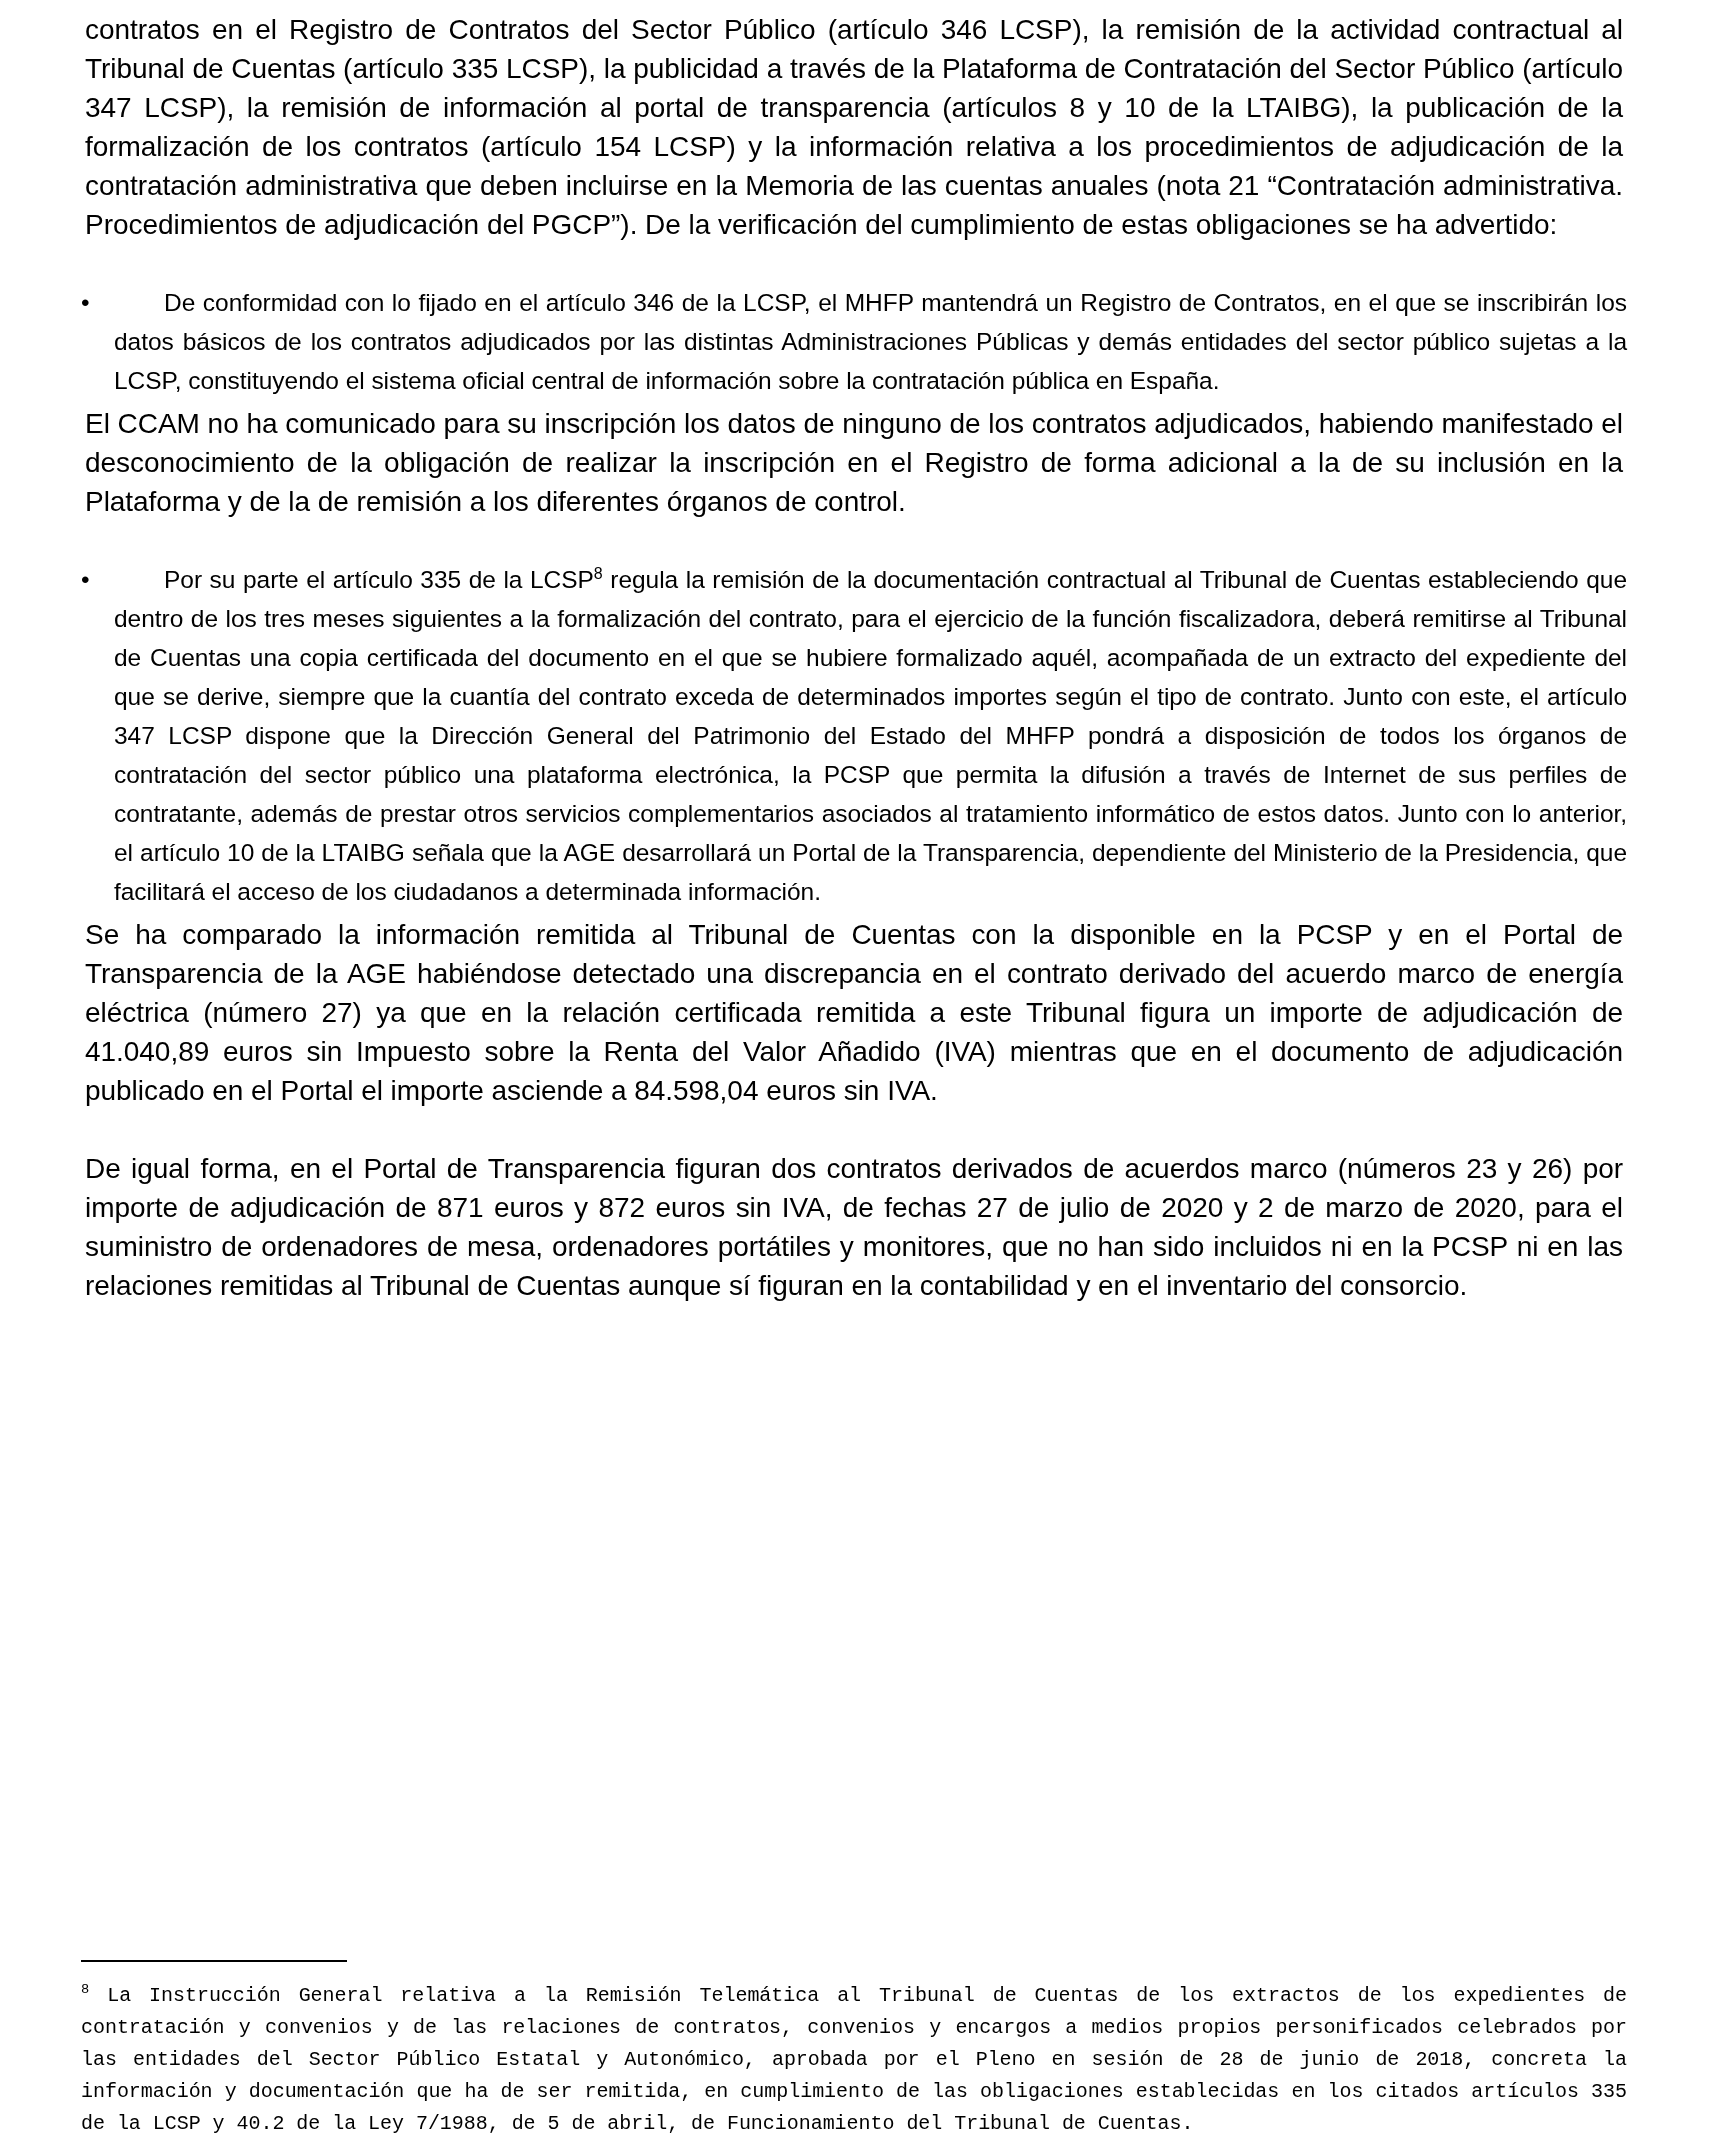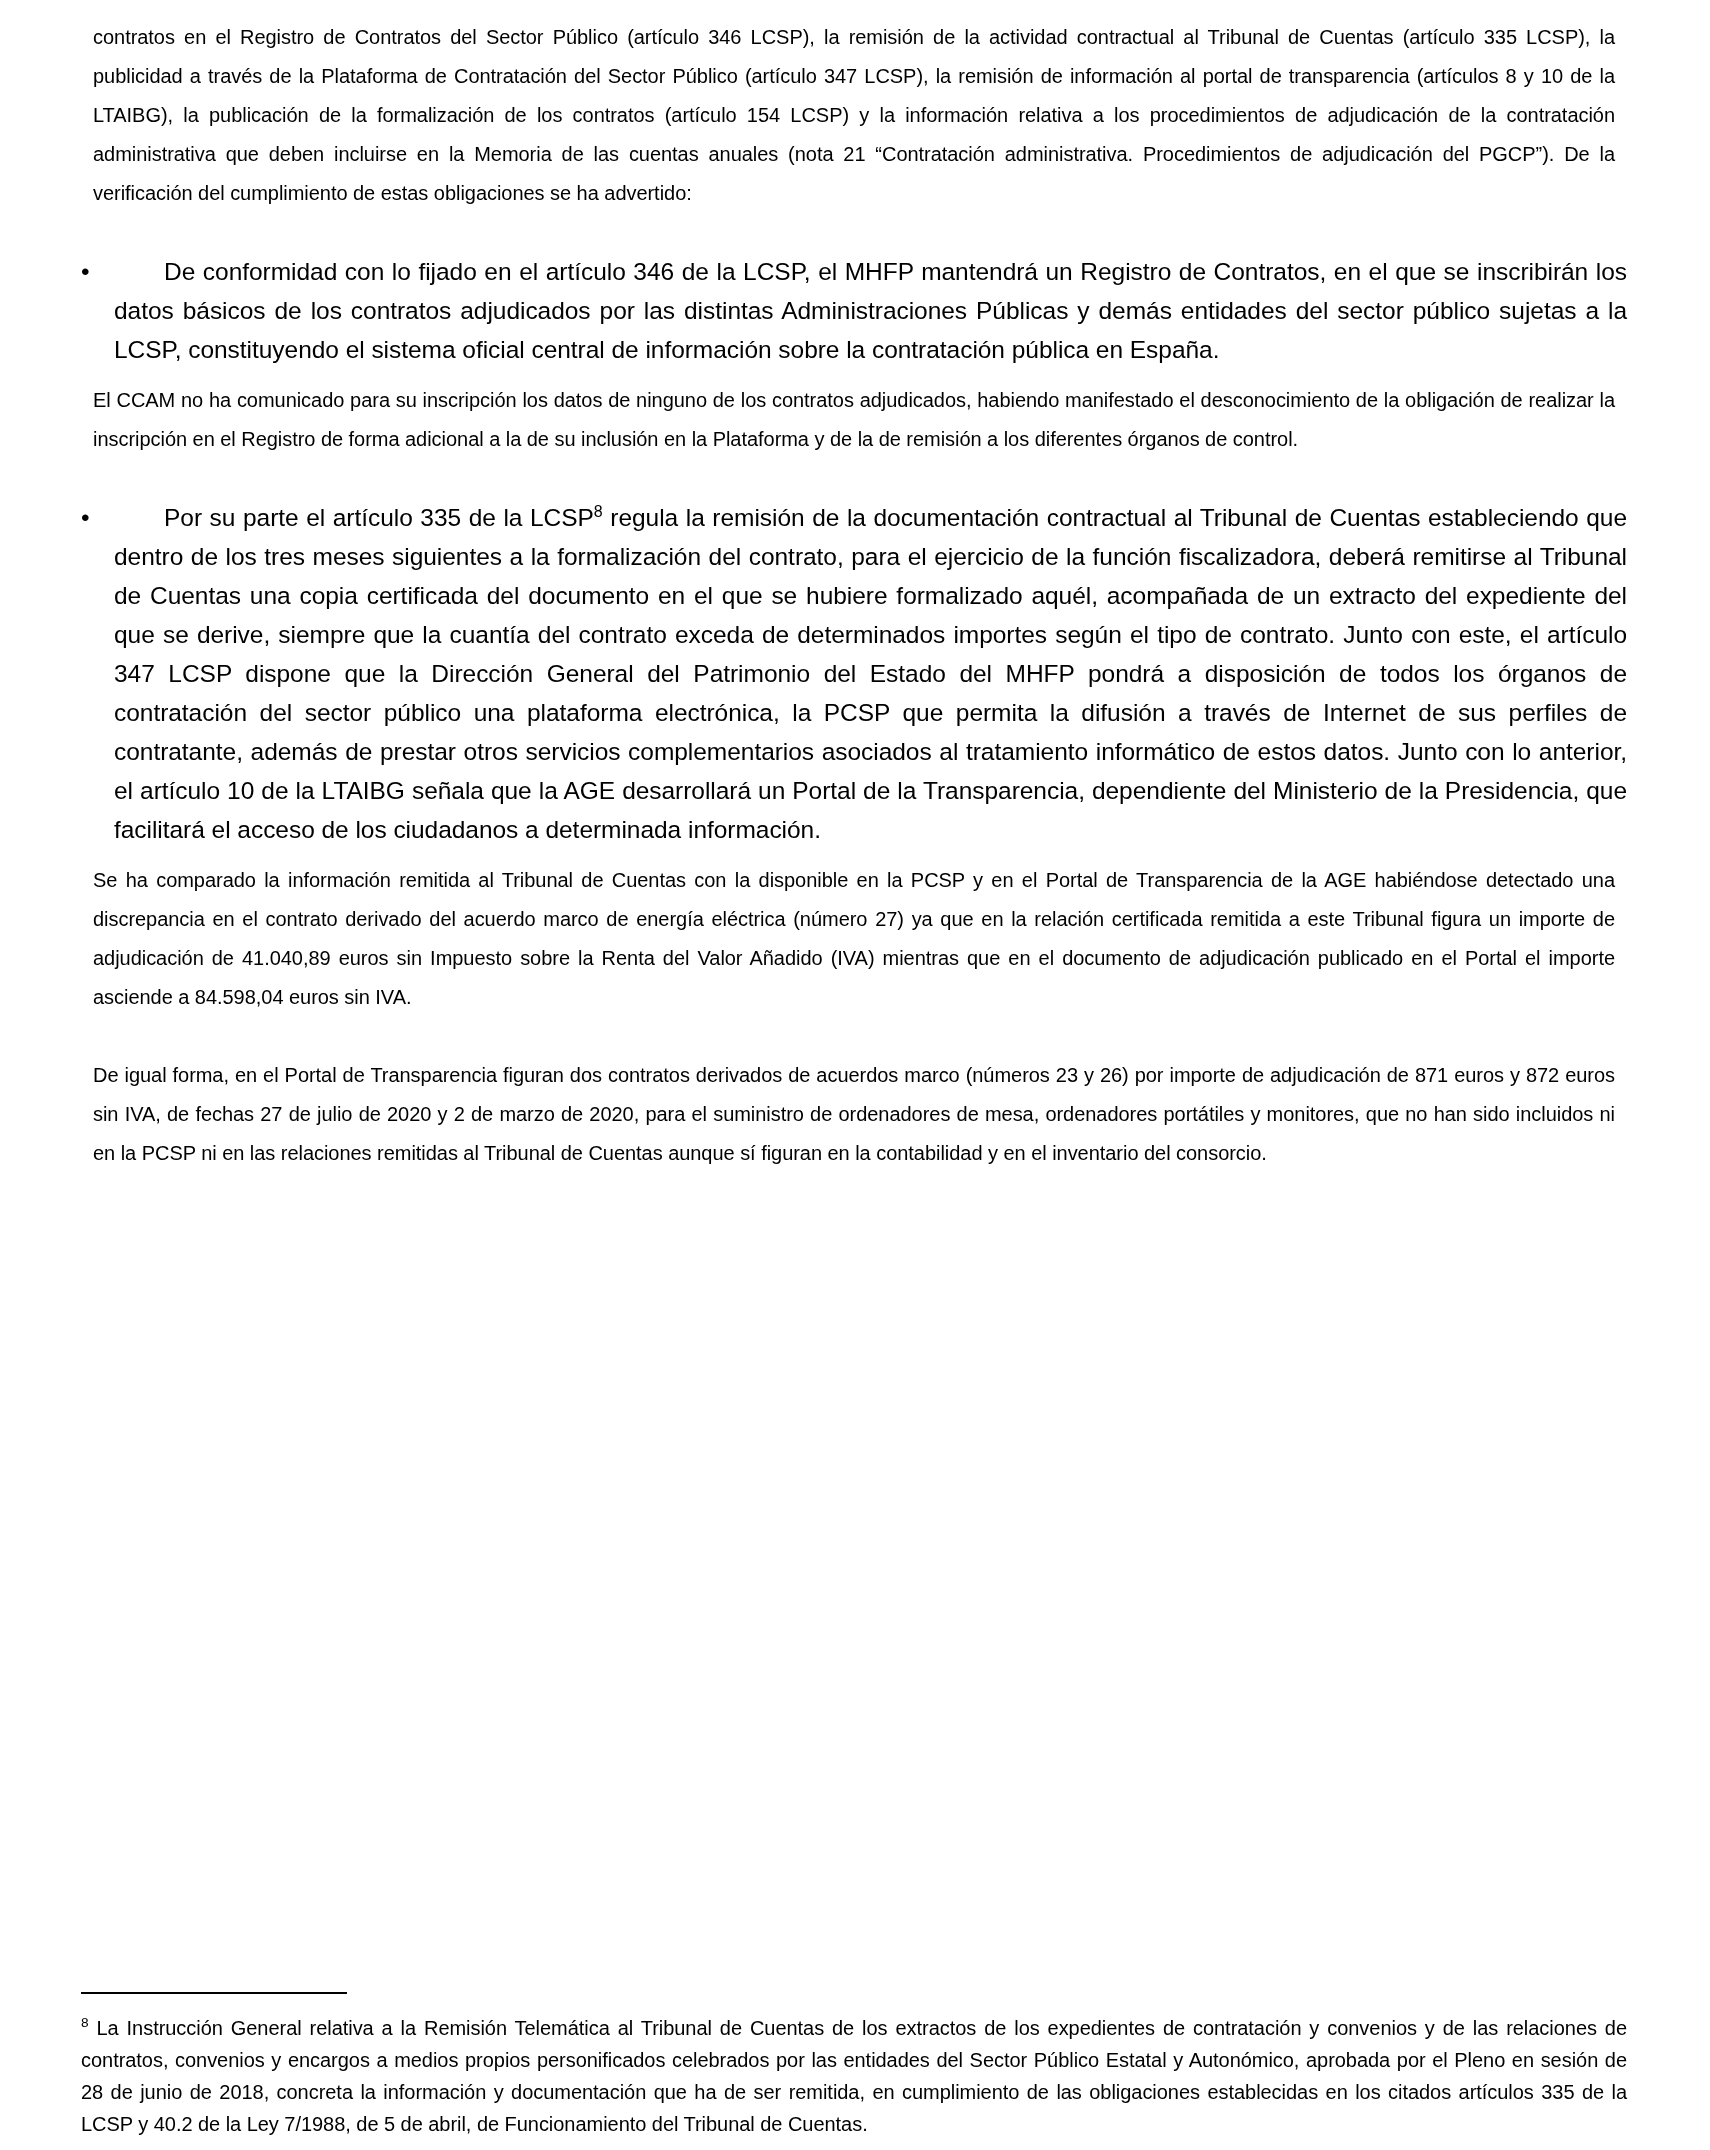--- a/index.html
+++ b/index.html
@@ -19,22 +19,22 @@
     width: 1711px;
     height: 2151px;
     box-sizing: border-box;
     padding: 0 84px 0 81px;
     overflow: hidden;
   }
   .body-area {
     padding-top: 6.4px;
   }
   p.para {
-    margin: 12px;
-    font-size: 20px;
+    margin: 4px;
+    font-size: 28px;
     line-height: 39px;
     text-align: justify;
     text-justify: inter-word;
     letter-spacing: -0.04px;
     word-spacing: 0px;
     hyphens: none;
   }
   p.para.gap-after {
     margin-bottom: 39px;
   }
@@ -63,20 +63,21 @@
   sup.fn-ref {
     font-size: 16px;
     vertical-align: super;
     line-height: 0;
   }
   .footnote-block {
     position: absolute;
     left: 81px;
     right: 84px;
     bottom: 11.3px;
+    font-family: Liberation Mono, monospace;
   }
   .footnote-rule {
     width: 266px;
     height: 2.4px;
     background: #000000;
     margin: 0 0 17.7px 0;
   }
   p.footnote {
     margin: 0;
     font-size: 20px;

